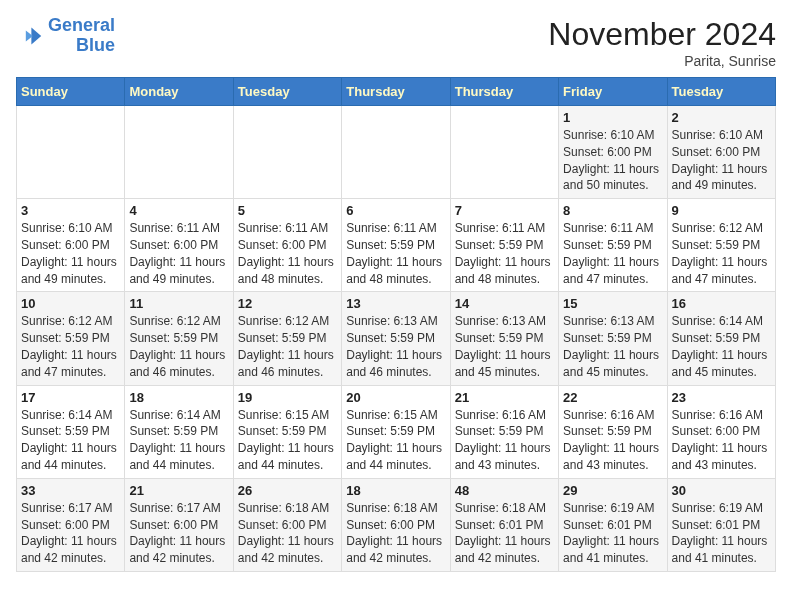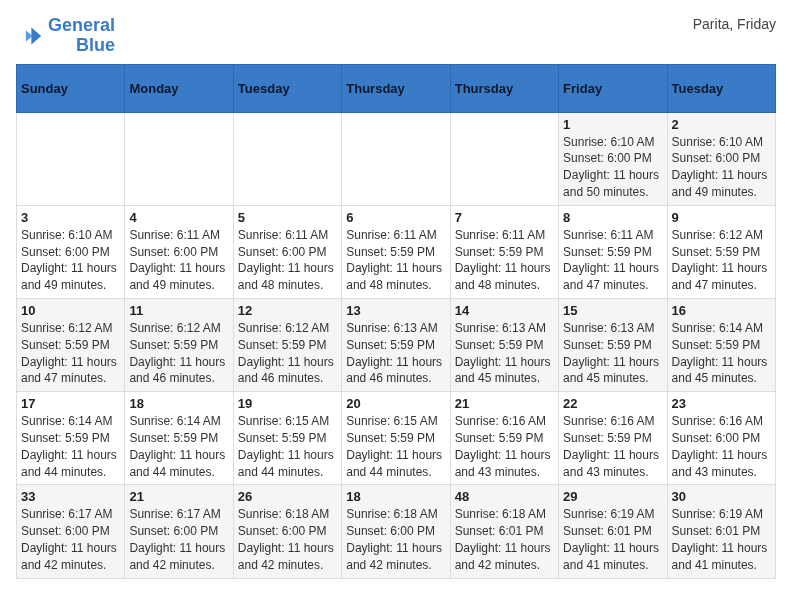--- a/index.html
+++ b/index.html
@@ -47,24 +47,24 @@
       font-size: 14px;
       color: #444;
     }
     table {
       width: 100%;
       border-collapse: collapse;
       table-layout: fixed;
     }
     thead th {
       background-color: #3a7bc8;
-      color: #0f172a;
+      color: #fef9c3;
       font-size: 13px;
       font-weight: bold;
-      padding: 16px 4px;
+      padding: 6px 4px;
       text-align: left;
       border: 1px solid #2a6bb0;
     }
     tbody tr {
       border-bottom: 1px solid #ccc;
     }
     tbody tr:nth-child(odd) {
       background-color: #f5f5f5;
     }
     tbody tr:nth-child(even) {
@@ -103,21 +103,22 @@
 
       <polygon points="22,8 36,20 22,32" fill="#3a7bc8"></polygon>
       <polygon points="14,12 24,20 14,28" fill="#5a9de0"></polygon>
     </svg>
     <div class="logo-text">
       <span>General</span>
       <span>Blue</span>
     </div>
   </div>
   <div class="title-block">
-    <div class="location">Parita, Friday</div>
+    <div class="month-title">November 2024</div>
+    <div class="location">Parita, Sunrise</div>
   </div>
 </div>
 
 <table>
   <thead>
     <tr>
     <th>Sunday</th>
         <th>Monday</th>
         <th>Tuesday</th>
         <th>Thursday</th>

